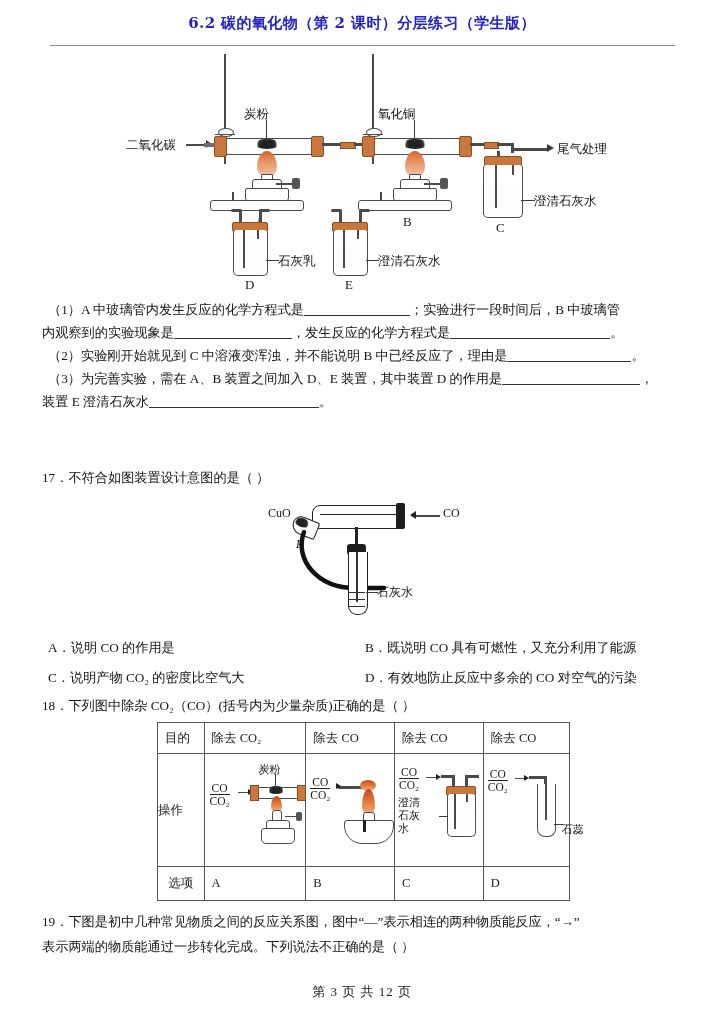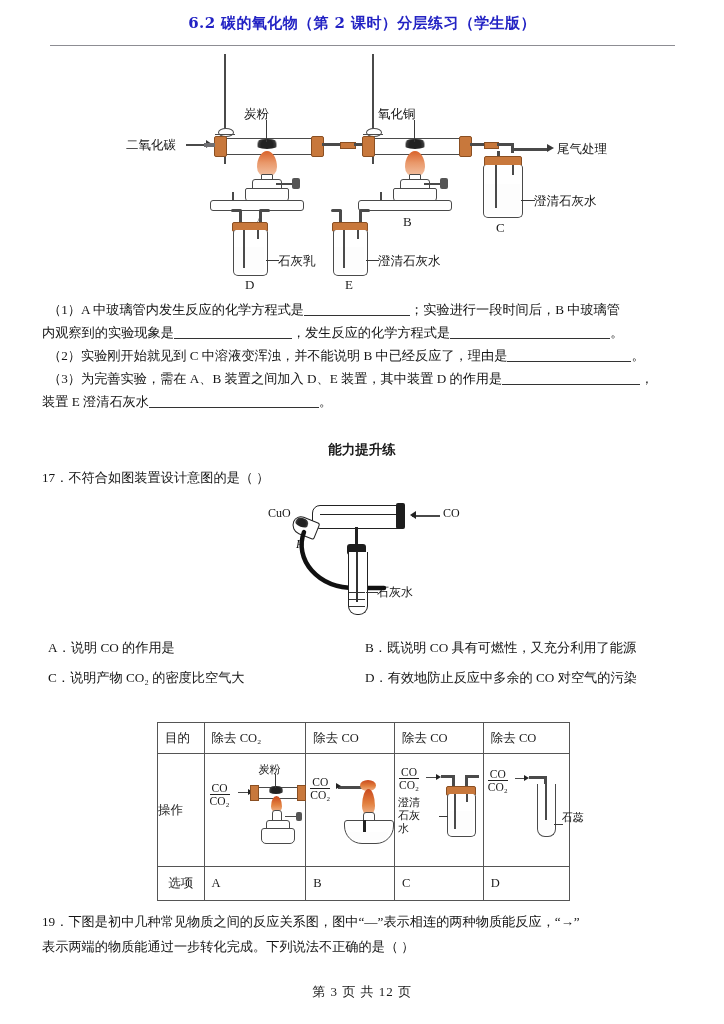--- a/index.html
+++ b/index.html
@@ -251,21 +251,20 @@
     <span>（2）实验刚开始就见到 C 中溶液变浑浊，并不能说明 B 中已经反应了，理由是</span><span class="blank" style="width:124px;"></span><span>。</span>
   </div>
 
   <div class="q-text" style="left:48px;top:367px;">
     <span>（3）为完善实验，需在 A、B 装置之间加入 D、E 装置，其中装置 D 的作用是</span><span class="blank" style="width:138px;"></span><span>，</span>
   </div>
   <div class="q-text" style="left:42px;top:390px;">
     <span>装置 E 澄清石灰水</span><span class="blank" style="width:170px;"></span><span>。</span>
   </div>
 
-  <div class="section-head" style="top:441px;">能力提升练</div>
 
   <div class="q-text" style="left:42px;top:466px;">17．不符合如图装置设计意图的是（        ）</div>
 
   <div class="fig" style="left:0;top:500px;width:640px;height:120px;">
     <div class="lbl" style="left:268px;top:6px;font-size:12px;">CuO</div>
     <div class="lbl" style="left:443px;top:6px;font-size:12px;">CO</div>
 
     <div class="ln" style="left:412px;top:15px;width:28px;height:1.6px;"></div>
     <div style="position:absolute;left:410px;top:11px;width:0;height:0;border-right:6px solid #222;border-top:4px solid transparent;border-bottom:4px solid transparent;"></div>
 
@@ -304,20 +303,21 @@
   <div class="q-text" style="left:365px;top:636px;">
     <span>B．</span><span>既说明 CO 具有可燃性，又充分利用了能源</span>
   </div>
   <div class="q-text" style="left:48px;top:666px;">
     <span>C．</span><span>说明产物 CO₂ 的密度比空气大</span>
   </div>
   <div class="q-text" style="left:365px;top:666px;">
     <span>D．</span><span>有效地防止反应中多余的 CO 对空气的污染</span>
   </div>
 
+  <div class="q-text" style="left:42px;top:694px;">18．下列图中除杂 CO₂（CO）(括号内为少量杂质)正确的是（        ）</div>
 
   <table class="tbl" style="left:157px;top:722px;width:413px;">
     <tbody>
         <tr>
       <td class="hdr" style="width:42px;">目的</td>
       <td class="hdr" style="width:103px;"><span>除去 CO₂</span></td>
       <td class="hdr" style="width:89px;"><span>除去 CO</span></td>
       <td class="hdr" style="width:89px;"><span>除去 CO</span></td>
       <td class="hdr" style="width:86px;"><span>除去 CO</span></td>
     </tr>
@@ -401,21 +401,21 @@
           </div>
           <div class="ln" style="left:31px;top:24px;width:11px;height:1.4px;"></div>
           <div style="position:absolute;left:40px;top:21px;width:0;height:0;border-left:5px solid #222;border-top:3.5px solid transparent;border-bottom:3.5px solid transparent;"></div>
           <div class="ln" style="left:45px;top:22px;width:18px;height:3px;"></div>
           <div class="ln" style="left:60px;top:22px;width:3px;height:10px;"></div>
 
           <div style="position:absolute;left:53px;top:30px;width:17px;height:52px;border:1.3px solid #4a4a4a;border-top:none;border-radius:0 0 8px 8px;background:#fff;"></div>
           <div class="ln" style="left:61px;top:30px;width:2px;height:40px;"></div>
           <div class="liquid" style="left:54.3px;top:66px;width:14.4px;height:14px;border-radius:0 0 7px 7px;"></div>
           <div class="ln-d" style="left:70px;top:70px;width:9px;height:1.2px;"></div>
-          <div class="lbl-sm" style="left:78px;top:56px;">石蕊</div>
+          <div class="lbl-sm" style="left:78px;top:68px;">石蕊</div>
         </div>
       </td>
     </tr>
 
     <tr>
       <td class="sel" style="text-align:center;padding-left:0;">选项</td>
       <td class="sel">A</td>
       <td class="sel">B</td>
       <td class="sel">C</td>
       <td class="sel">D</td>

